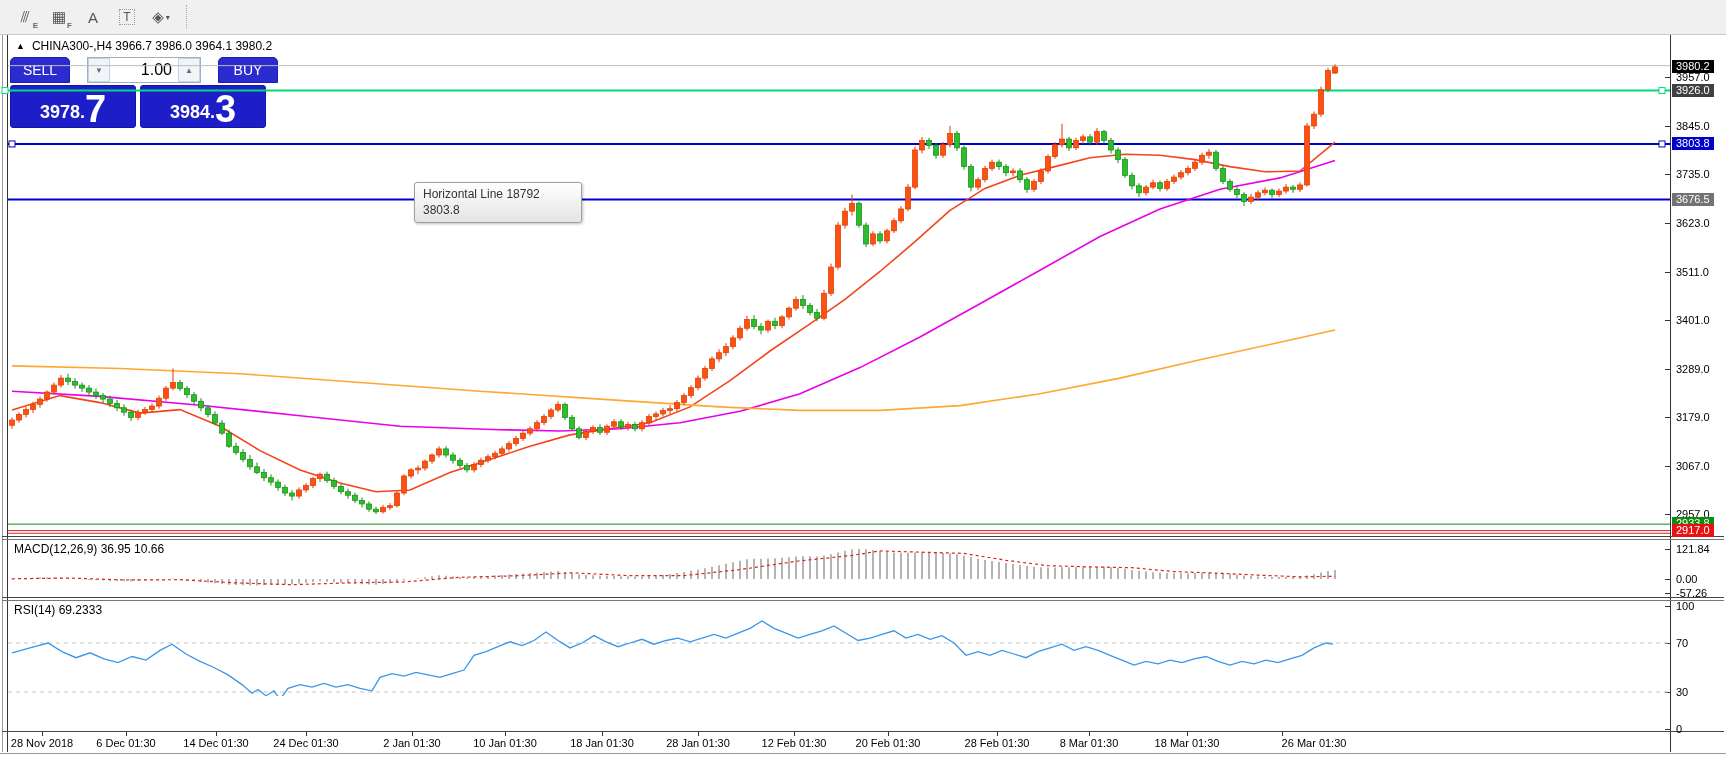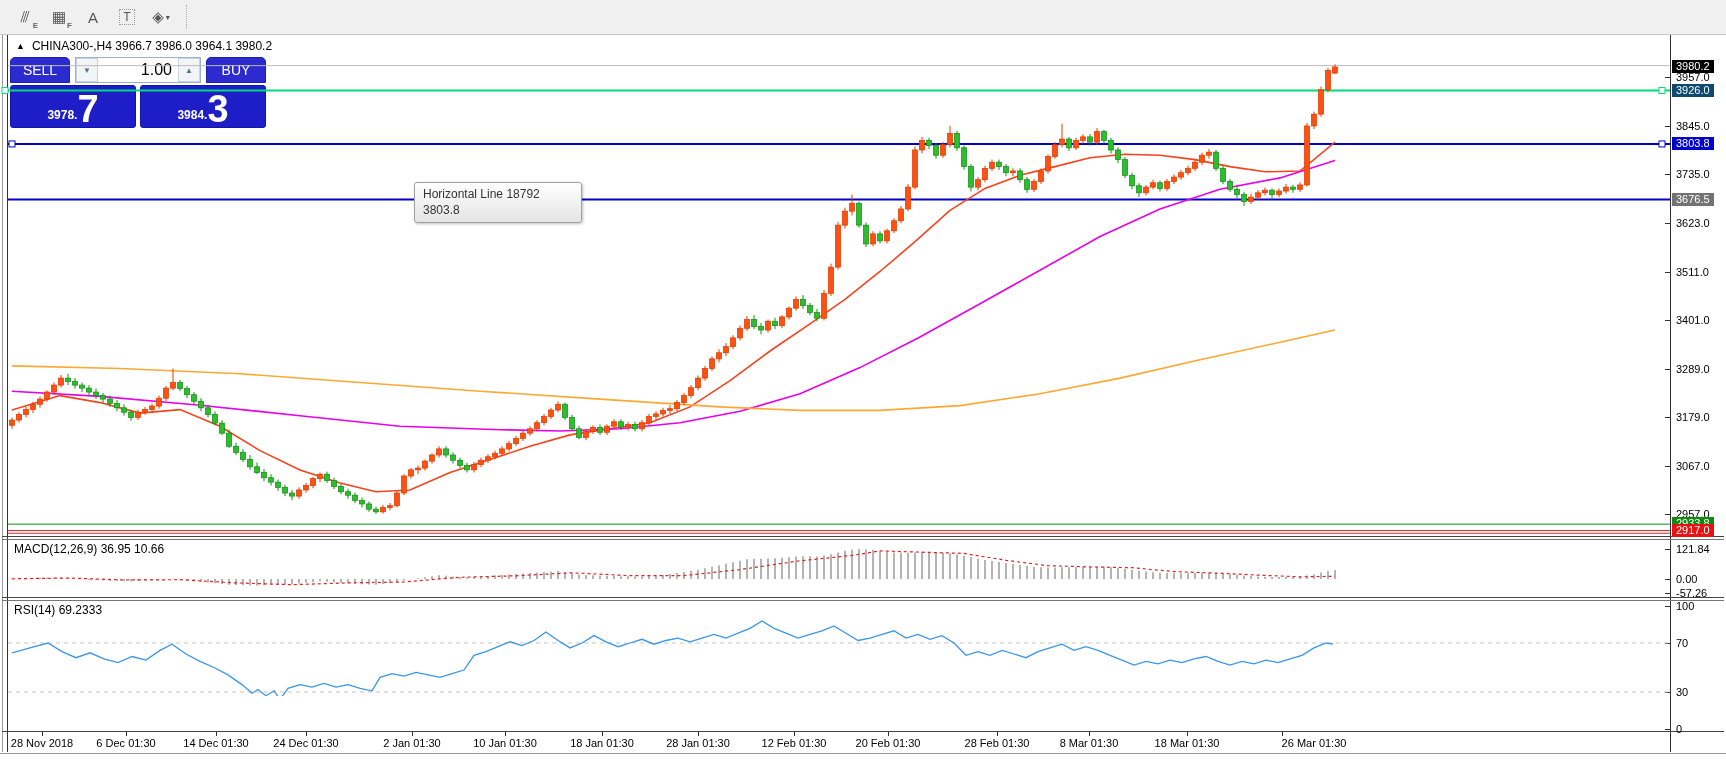--- a/index.html
+++ b/index.html
@@ -17,32 +17,32 @@
   .tb-sep{width:7px;height:24px;border-left:1px dotted #aaa;margin:0 8px 0 10px;}
   .tf-btn{min-width:26px;padding:3px 6px;margin:0 2px;text-align:center;font-size:12px;color:#333;
           border:1px solid transparent;border-radius:2px;cursor:default;}
   .tf-btn.active{background:#fafafa;border:1px solid #9a9a9a;box-shadow:inset 0 0 2px #bbb;}
   
   #chartwin{position:absolute;left:0;top:35px;width:1726px;height:724px;background:#fff;}
   #title-line{position:absolute;left:16px;top:4px;font-size:12px;color:#000;display:flex;gap:7px;align-items:center;}
   #title-line .arrow{font-size:9px;color:#000;}
   
   #trade-panel{position:absolute;left:10px;top:22px;width:256px;}
-  #tp-row1{display:flex;height:26px;gap:5px;border-radius:9px;}
+  #tp-row1{display:flex;height:26px;gap:17px;border-radius:9px;}
   .tp-btn{flex:0 0 58px;background:#2b2bd0;color:#fff;font-size:14px;display:flex;align-items:center;
           justify-content:center;border-radius:5px 5px 0 0;border:1px solid #1d1db0;cursor:pointer;}
   #tp-spin{flex:1;display:flex;border:1px solid #9db0c4;background:#fff;}
   .spin-btn{width:20px;background:#f2f5f8;color:#5a6f8a;font-size:9px;display:flex;align-items:center;
             justify-content:center;cursor:pointer;border:1px solid #c7d3e0;}
   #vol-input{flex:1;border:0;outline:0;text-align:right;font-size:16px;padding-right:6px;width:60px;
              font-family:"Liberation Sans",sans-serif;}
   #tp-row2{display:flex;gap:4px;margin-top:2px;height:43px;}
   .tp-price{flex:1;background:#1e1ec8;border:1px solid #1414a8;border-radius:3px;color:#fff;
             display:flex;align-items:flex-end;justify-content:center;padding-bottom:2px;cursor:pointer;}
-  .tp-price .sm{font-size:12px;font-weight:bold;line-height:1;margin-bottom:4px;}
+  .tp-price .sm{font-size:18px;font-weight:bold;line-height:1;margin-bottom:4px;}
   .tp-price .big{font-size:38px;font-weight:bold;line-height:0.85;}
   
   #tooltip{position:absolute;left:414px;top:147px;width:150px;background:linear-gradient(#ffffff,#e4e4e4);
            border:1px solid #a0a0a0;border-radius:3px;box-shadow:1px 1px 3px rgba(0,0,0,.25);
            font-size:12px;color:#333;padding:3px 8px 4px 8px;line-height:16px;z-index:30;}
   
   #annotation{position:absolute;left:1075px;top:252px;font-size:43px;font-weight:bold;color:#f7281e;
               letter-spacing:1px;white-space:nowrap;z-index:5;}
   
   .ax-label{position:absolute;left:1676px;font-size:11px;color:#000;white-space:nowrap;}
@@ -141,21 +141,21 @@
 <div class="ax-tick" style="top: 320px;"></div>
 <div class="ax-label" style="top: 362.916px;">3289.0</div>
 <div class="ax-tick" style="top: 369px;"></div>
 <div class="ax-label" style="top: 410.986px;">3179.0</div>
 <div class="ax-tick" style="top: 417px;"></div>
 <div class="ax-label" style="top: 459.93px;">3067.0</div>
 <div class="ax-tick" style="top: 466px;"></div>
 <div class="ax-label" style="top: 508px;">2957.0</div>
 <div class="ax-tick" style="top: 514px;"></div>
 <div class="ax-badge" style="top: 59.8616px; background: rgb(0, 0, 0);">3980.2</div>
-<div class="ax-badge" style="top: 83.547px; background: #0c4a6e;">3926.0</div>
+<div class="ax-badge" style="top: 83.547px; background: #404040;">3926.0</div>
 <div class="ax-badge" style="top: 136.948px; background: rgb(0, 0, 204);">3803.8</div>
 <div class="ax-badge" style="top: 192.579px; background: #737373;">3676.5</div>
 <div class="ax-badge" style="top: 517.138px; background: rgb(18, 138, 18);">2933.8</div>
 <div class="ax-badge" style="top: 524.48px; background: rgb(232, 18, 18);">2917.0</div>
 <div class="ax-label" style="top: 542.991px;">121.84</div>
 <div class="ax-tick" style="top: 549px;"></div>
 <div class="ax-label" style="top: 573px;">0.00</div>
 <div class="ax-tick" style="top: 579px;"></div>
 <div class="ax-label" style="top: 587.103px;">-57.26</div>
 <div class="ax-tick" style="top: 593px;"></div>

